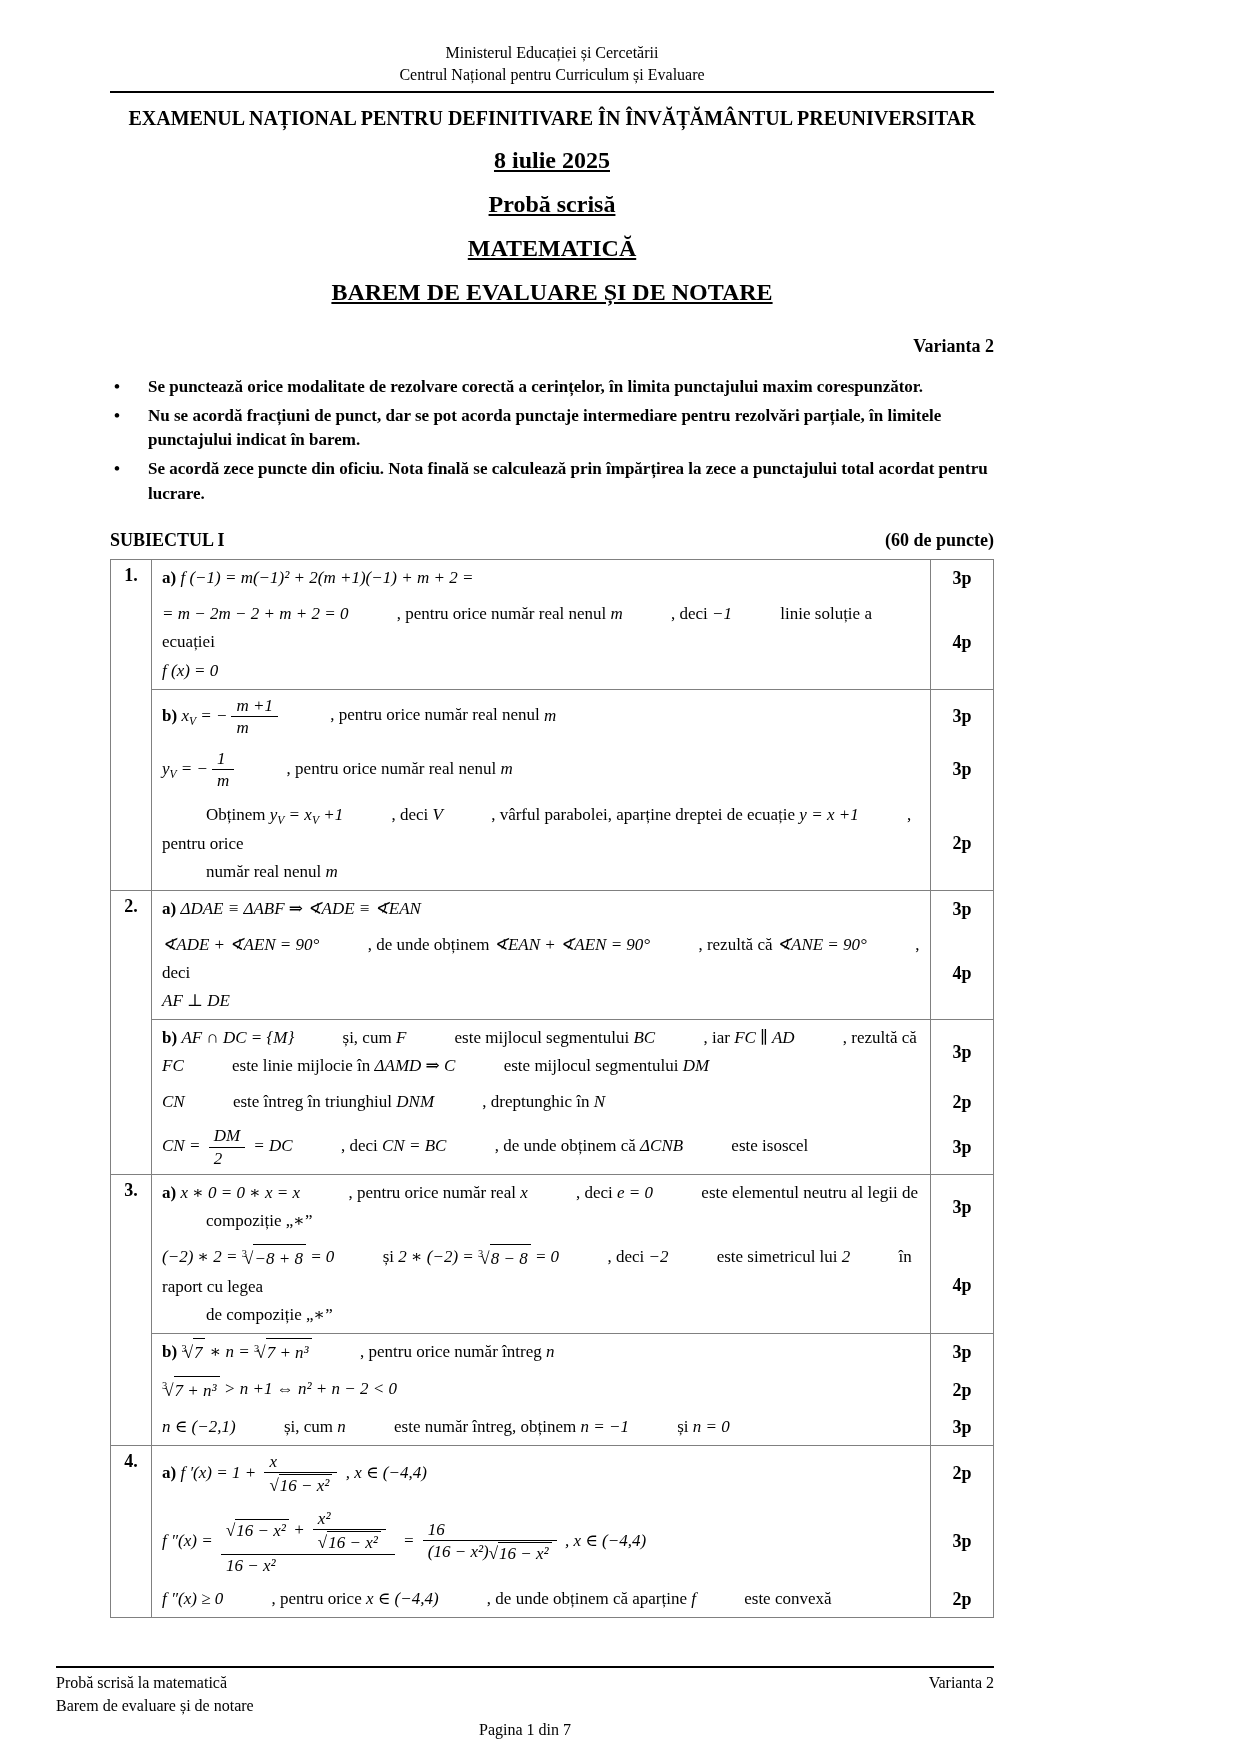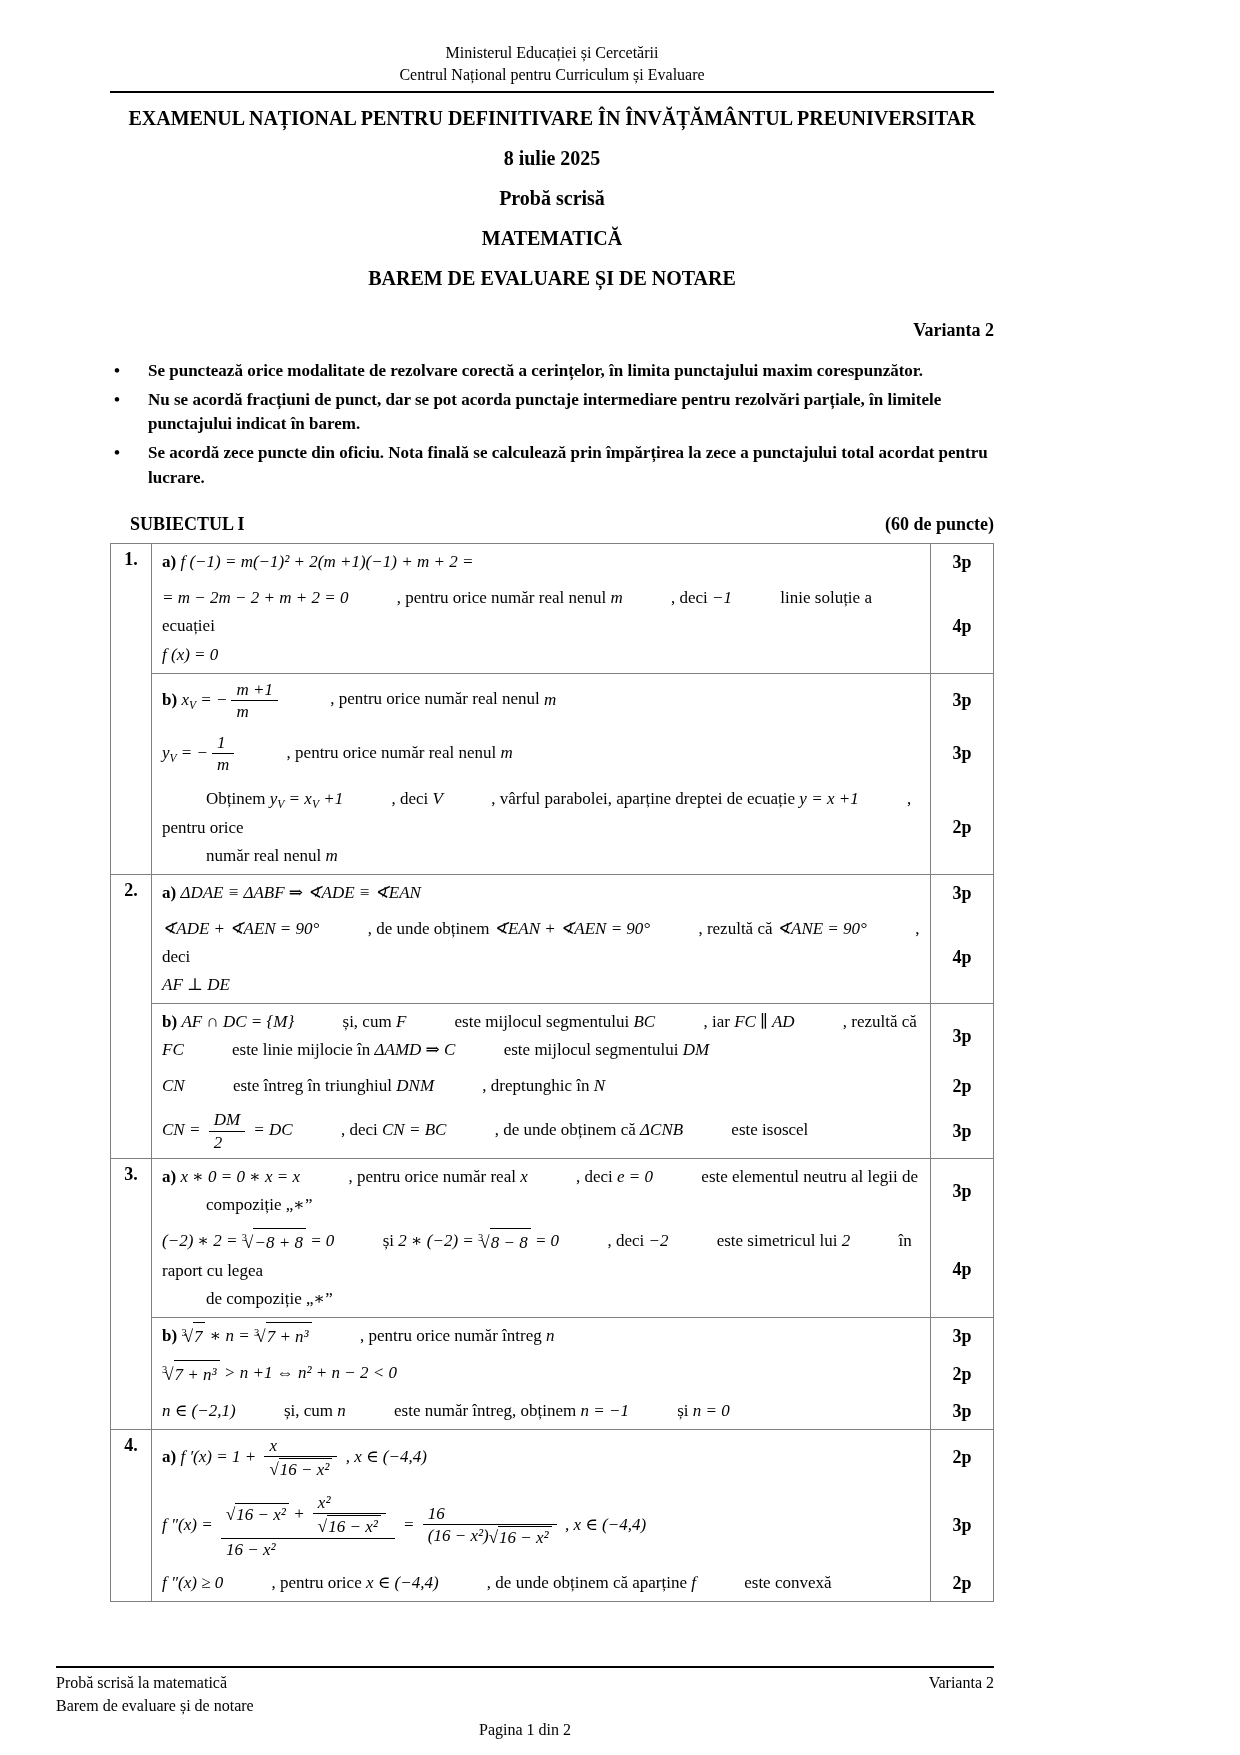--- a/index.html
+++ b/index.html
@@ -7,28 +7,28 @@
     width:1104px;min-height:1755px;box-sizing:border-box;
     background:#fff;color:#000;
     font-family:"Liberation Serif","DejaVu Serif",serif;
     display:flex;flex-direction:column;
   }
   .main{padding:42px 110px 0 110px;}
   .hdr{text-align:center;font-size:16px;line-height:1.35;}
   .hdr-rule{border:none;border-top:2px solid #000;margin:6px 0 14px 0;}
   .title-block{text-align:center;}
   .doc-title{font-weight:bold;font-size:20px;margin:14px 0 0 0;}
-  .doc-sub{font-weight:bold;font-size:20px;margin:17px 0 0 0;}
+  .doc-sub{font-weight:bold;font-size:24px;margin:17px 0 0 0;text-decoration:underline;}
   .variant-line{text-align:right;font-weight:bold;font-size:18px;margin:30px 0 18px 0;}
   .bullets{margin:0 0 24px 0;}
   .bullet{display:flex;font-weight:bold;font-size:17px;line-height:1.45;margin:4px 0;}
   .bullet .dot{flex:0 0 34px;text-align:left;padding-left:4px;}
   .bullet .btxt{flex:1;}
   .subject-line{display:flex;font-weight:bold;font-size:18px;margin:10px 0 8px 0;}
-  .subject-line .sl{flex:1;margin-left:20px;}
+  .subject-line .sl{flex:1;}
   .subject-line .sr{text-align:right;}
   
   .rubric{border:1px solid #808080;font-size:17px;}
   .item{display:flex;}
   .item + .item{border-top:1px solid #808080;}
   .numcol{flex:0 0 40px;border-right:1px solid #808080;text-align:center;
           font-weight:bold;font-size:18px;padding-top:5px;}
   .rowbody{flex:1;display:flex;flex-direction:column;}
   .sub + .sub{border-top:1px solid #808080;}
   .group{display:flex;align-items:stretch;}
@@ -274,15 +274,15 @@
 
   <div class="footer-wrap">
     <hr class="ftr-rule">
     <div class="ftr-row">
       <span class="ftr-left">Probă scrisă la matematică</span>
       <span class="ftr-right">Varianta 2</span>
     </div>
     <div class="ftr-row">
       <span class="ftr-left">Barem de evaluare și de notare</span>
     </div>
-    <div class="ftr-center">Pagina 1 din 2</div>
+    <div class="ftr-center">Pagina 1 din 7</div>
   </div>
 </div>
 
 </body></html>

